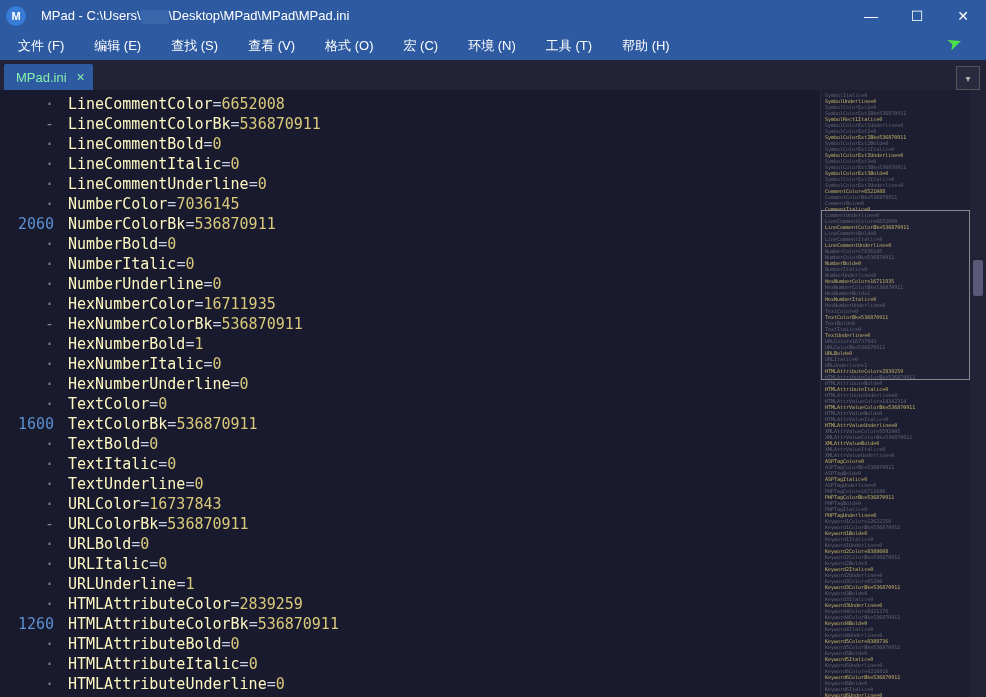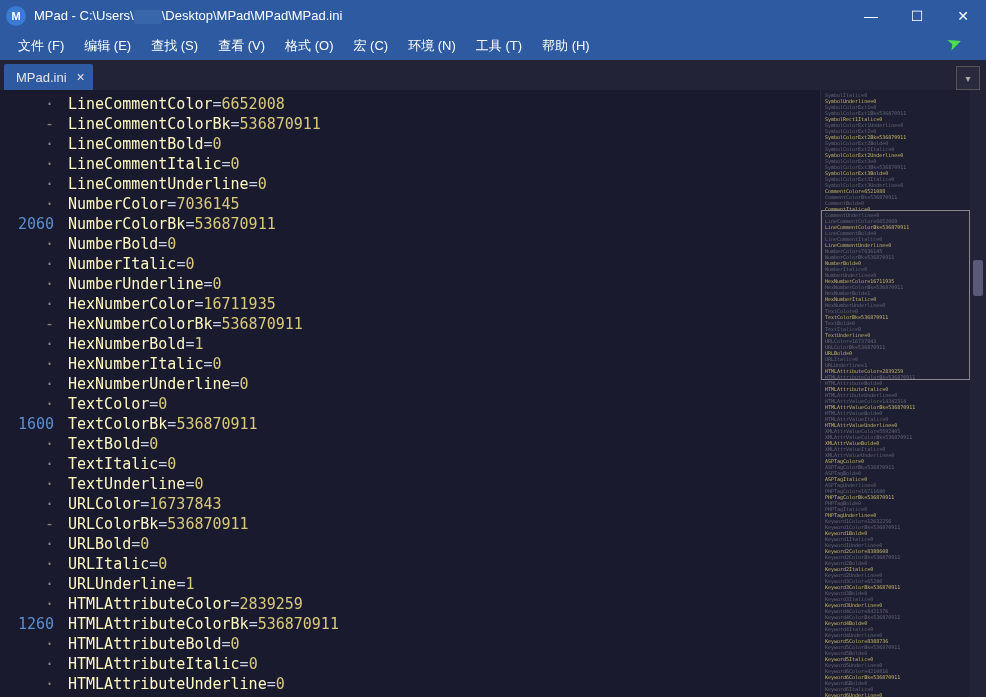--- a/index.html
+++ b/index.html
@@ -1,26 +1,26 @@
 <!DOCTYPE html>
 <html><head>
 <meta charset="utf-8">
 <style>
 * { margin: 0; padding: 0; box-sizing: border-box; }
 body { font-family: "Segoe UI", Arial, sans-serif; background: #1a1a2e; color: #ccc; overflow: hidden; width: 986px; height: 697px; position: relative; }
 .titlebar { height: 32px; background: #2d5aa0; display: flex; align-items: center; color: #fff; font-size: 13px; }
 .titlebar .icon { width: 20px; height: 20px; background: #3a7bd5; border-radius: 50%; margin: 0 6px 0 6px; display: flex; align-items: center; justify-content: center; font-size: 11px; font-weight: bold; color: #fff; }
-.titlebar .title { flex: 1; padding-left: 2px; }
+.titlebar .title { flex: 1; padding-left: 2px; margin-left: 7px; }
 .titlebar .blur { display:inline-block; width:28px; height:14px; background:#3866aa; vertical-align:middle; border-radius:2px;}
 .win-controls { display: flex; height: 100%; }
 .win-btn { width: 46px; height: 100%; display: flex; align-items: center; justify-content: center; color: #fff; font-size: 14px; cursor: pointer; }
-.menubar { height: 28px; background: #2d5aa0; display: flex; align-items: center; padding: 0 8px; gap: 0; }
+.menubar { height: 28px; background: #2d5aa0; display: flex; align-items: center; padding: 0 8px; gap: 10px; }
 .menu-item { color: #fff; font-size: 13px; padding: 3px 10px; cursor: pointer; }
 .tabbar { height: 30px; background: #232338; display: flex; align-items: flex-end; }
-.tab { height: 26px; background: #2d5aa0; color: #e5e5e5; display: flex; align-items: center; padding: 0 8px 0 12px; font-size: 13px; border-radius: 2px 2px 0 0; margin-left: 4px;}
+.tab { height: 26px; background: #2d5aa0; color: #86efac; display: flex; align-items: center; padding: 0 8px 0 12px; font-size: 13px; border-radius: 2px 2px 0 0; margin-left: 4px;}
 .tab .close { margin-left: 10px; font-size: 14px; cursor: pointer; }
 .tabbar-right { margin-left: auto; margin-right: 6px; }
 .dropdown-btn { width: 24px; height: 24px; border: 1px solid #555; background: #2a2a3e; color: #aaa; display:flex; align-items:center; justify-content:center; font-size:10px; cursor:pointer;}
 .workspace { display: flex; height: calc(697px - 32px - 28px - 30px); background: #1a1a2e; }
 .editor { flex: 1; display: flex; overflow: hidden; font-family: Consolas, monospace; font-size: 15px; line-height: 20px; padding-top: 4px; position:relative;}
 .gutter { width: 62px; text-align: right; color: #5b8fd1; padding-right: 8px; user-select: none; }
 .gutter .ln { height: 20px; }
 .code { flex: 1; padding-left: 6px; white-space: pre; }
 .code .row { height: 20px; }
 .dot { color: #888; }

